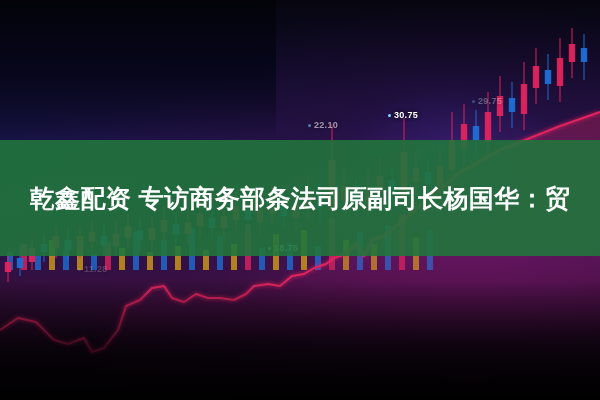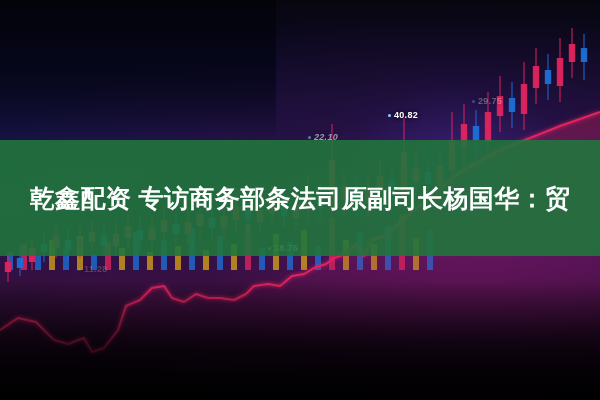--- a/index.html
+++ b/index.html
@@ -258,22 +258,22 @@
         <polygon points="0,400 0,330 18,318 36,322 54,340 68,344 84,338 92,352 104,348 118,330 126,306 140,300 152,288 164,286 172,298 184,302 196,294 208,298 220,298 234,300 246,294 254,286 268,284 280,286 292,276 304,274 314,268 326,264 334,258 346,254 356,244 364,256 372,240 384,236 396,226 412,212 432,196 460,172 500,150 560,126 600,112 600,400" fill="url(#areaFill)"></polygon>
       </g>
     <g id="g-line">
         <polyline points="0,330 18,318 36,322 54,340 68,344 84,338 92,352 104,348 118,330 126,306 140,300 152,288 164,286 172,298 184,302 196,294 208,298 220,298 234,300 246,294 254,286 268,284 280,286 292,276 304,274 314,268 326,264 334,258 346,254 356,244 364,256 372,240 384,236 396,226 412,212 432,196 460,172 500,150 560,126 600,112" fill="none" stroke="#e0245e" stroke-width="2" stroke-linejoin="round" filter="url(#softGlow)"></polyline>
       </g>
   </svg>
 
   <div class="bg-bottom-fade"></div>
 
   <div id="annotations">
-      <div class="price-tag tag-dim" style="left: 308px; top: 132px; font-style: italic;"><span class="dot"></span><span>22.10</span></div>
-      <div class="price-tag " style="left: 388px; top: 110px;"><span class="dot"></span><span>40.82</span></div>
+      <div class="price-tag tag-dim" style="left: 308px; top: 120px;"><span class="dot"></span><span>22.10</span></div>
+      <div class="price-tag " style="left: 388px; top: 110px;"><span class="dot"></span><span>30.75</span></div>
       <div class="price-tag tag-faint" style="left: 472px; top: 96px; text-align: right;"><span class="dot"></span><span>29.75</span></div>
       <div class="price-tag tag-ghost" style="left: 178px; top: 192px;"><span class="dot"></span><span>10.07</span></div>
       <div class="price-tag tag-ongreen" style="left: 268px; top: 243px;"><span class="dot"></span><span>18.75</span></div>
       <div class="price-tag tag-ghost" style="left: 78px; top: 264px;"><span class="dot"></span><span>11.28</span></div>
     </div>
 
   <div class="headline-band">
     <div class="headline-line">乾鑫配资 专访商务部条法司原副司长杨国华：贸</div>
   </div>
 

